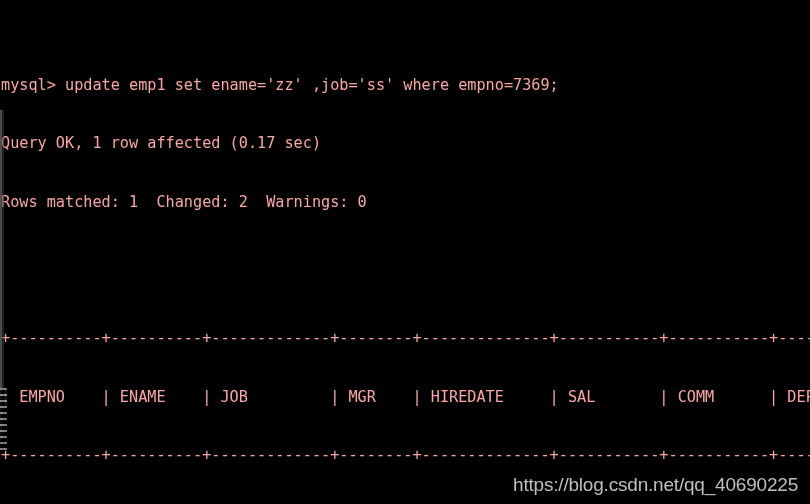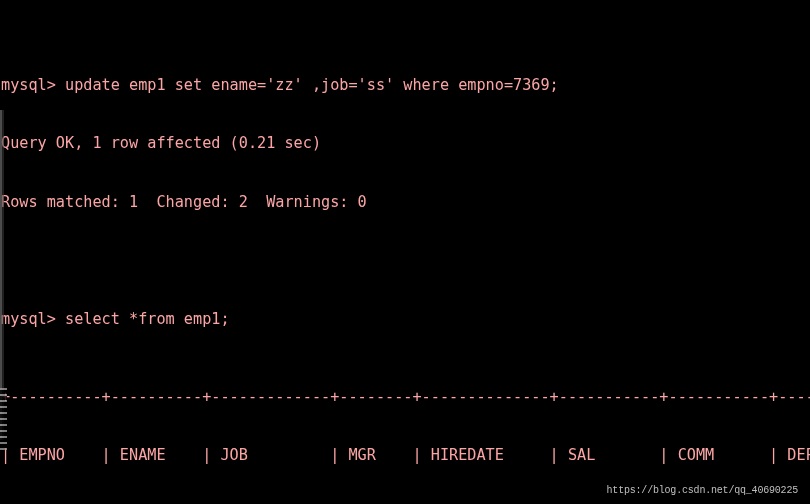--- a/index.html
+++ b/index.html
@@ -66,37 +66,36 @@
     );
     opacity: 0.8;
   }
 
   
   #watermark {
     position: absolute;
     right: 12px;
     bottom: 8px;
     color: #cfcfcf;
-    font-family: Liberation Mono, monospace;
-    font-size: 10px;
+    font-family: Liberation Sans, sans-serif;
+    font-size: 19px;
     letter-spacing: -0.2px;
     opacity: 0.92;
     white-space: pre;
   }
 </style>
 </head>
 <body>
 
 <div id="terminal">
 
   <div class="line">mysql&gt; update emp1 set ename='zz' ,job='ss' where empno=7369;</div>
-  <div class="line">Query OK, 1 row affected (0.21 sec)</div>
+  <div class="line">Query OK, 1 row affected (0.17 sec)</div>
   <div class="line">Rows matched: 1  Changed: 2  Warnings: 0</div>
   <div class="blank"></div>
-  <div class="line">mysql&gt; select *from emp1;</div>
 
   <div class="line">+----------+----------+-------------+--------+--------------+-----------+-----------+----------+</div>
   <div class="line">| EMPNO    | ENAME    | JOB         | MGR    | HIREDATE     | SAL       | COMM      | DEPTNO   |</div>
   <div class="line">+----------+----------+-------------+--------+--------------+-----------+-----------+----------+</div>
 
   
 
   
   
 

